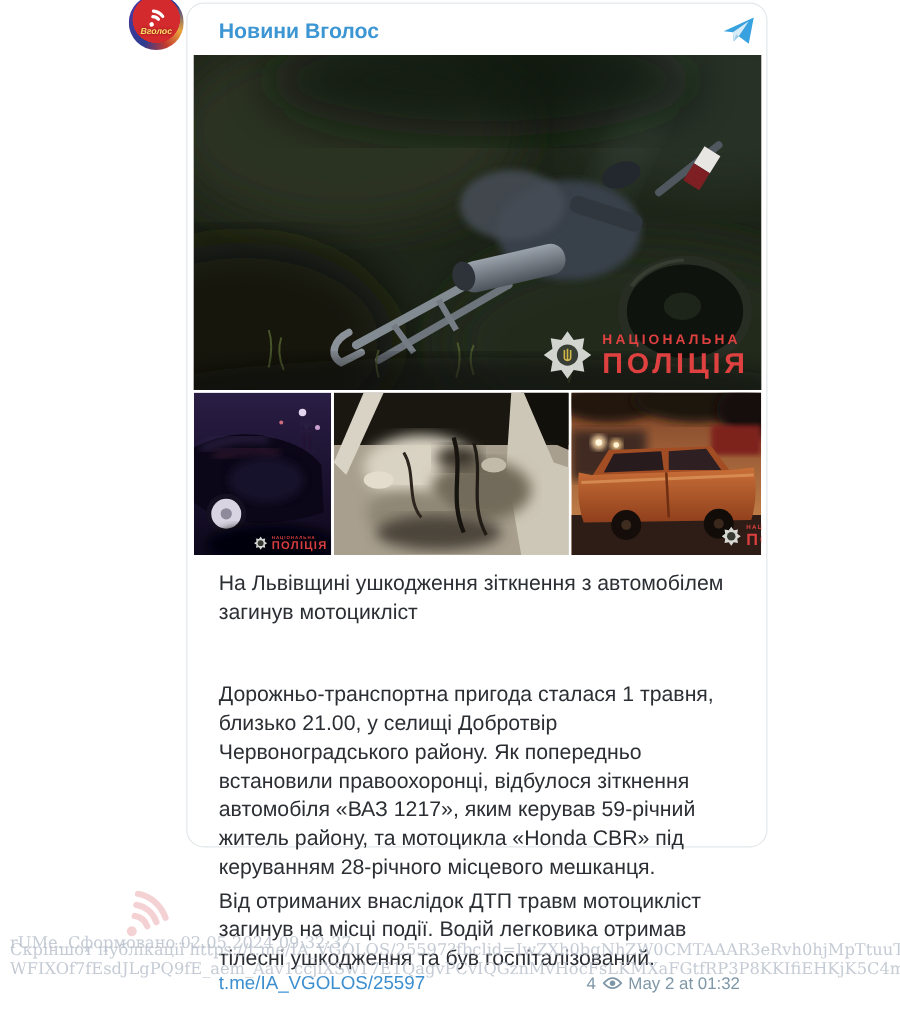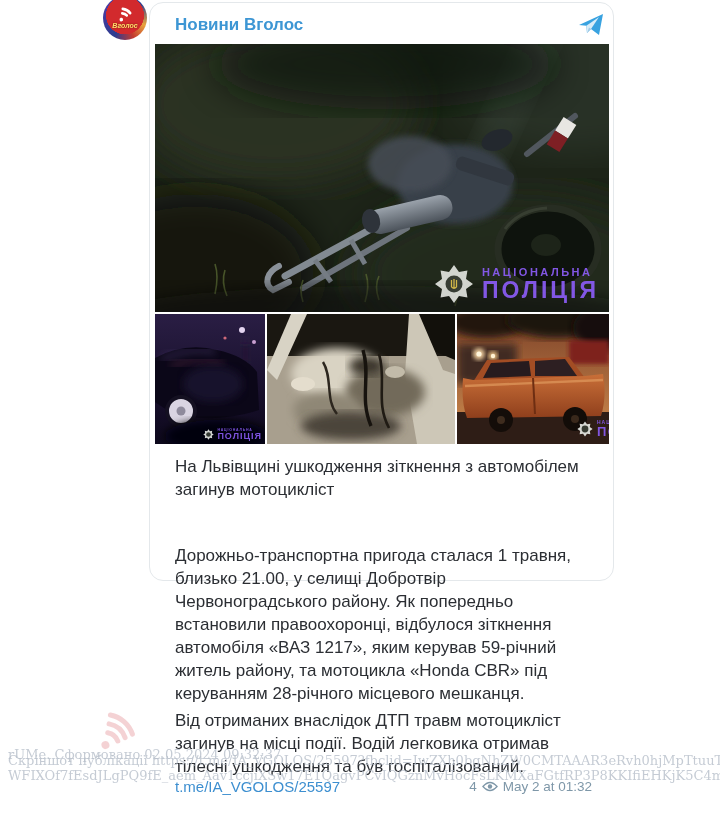--- a/index.html
+++ b/index.html
@@ -1,20 +1,20 @@
 <!DOCTYPE html>
 <html><head>
 <meta charset="utf-8">
 <style>
   html,body{margin:0;padding:0;}
   body{width:720px;height:813px;background:#ffffff;position:relative;overflow:hidden;
        font-family:"Liberation Sans","DejaVu Sans",sans-serif;}
 
   
-  .card{position:absolute;left:149px;top:2px;width:465px;height:579px;background:#fff;
+  .card{position:absolute;left:149px;top:2px;width:465px;height:676px;background:#fff;
         border:1px solid #e4e8eb;border-radius:14px;box-sizing:border-box;z-index:10;}
   .channel-name{position:absolute;left:25px;top:12px;font-size:17px;font-weight:bold;color:#3d96d4;}
   .tg-icon{position:absolute;right:8px;top:8px;width:27px;height:27px;}
 
   
   .avatar{position:absolute;left:103px;top:-4px;width:44px;height:44px;border-radius:50%;
           overflow:hidden;z-index:12;
           background:
             radial-gradient(circle at 50% 44%, #d22a2d 0 57%, rgba(0,0,0,0) 58%),
             conic-gradient(from 210deg,#2d3c90,#4a3aa0 25%,#2d3c90 55%,#e8a43c 72%,#c43a2f 85%,#2d3c90 100%);}
@@ -24,21 +24,21 @@
 
   
   .main-photo{position:absolute;left:5px;top:41px;width:454px;height:268px;overflow:hidden;background:#1d2317;}
   .thumb-row{position:absolute;left:5px;top:311px;width:454px;height:130px;display:flex;gap:2px;}
   .thumb{position:relative;height:130px;overflow:hidden;}
   .t1{width:110px;} .t2{width:188px;} .t3{width:152px;}
   svg{display:block;}
 
   
   .pol-wm{position:absolute;display:flex;align-items:center;gap:8px;}
-  .pol-wm .txt{color:#8b5cf6;line-height:1;}
+  .pol-wm .txt{color:#ef4444;line-height:1;}
   .pol-wm .l1{font-size:11px;font-weight:bold;letter-spacing:2.5px;}
   .pol-wm .l2{font-size:23px;font-weight:800;letter-spacing:3px;margin-top:1px;}
   .pol-wm-main{right:10px;bottom:8px;opacity:.92;}
   .pol-wm-sm{right:3px;bottom:3px;gap:3px;opacity:.9;}
   .pol-wm-sm .l1{font-size:3.5px;letter-spacing:.8px;}
   .pol-wm-sm .l2{font-size:9px;letter-spacing:1px;margin-top:0;}
   .pol-wm-t3{left:120px;bottom:6px;gap:4px;opacity:.9;}
   .pol-wm-t3 .l1{font-size:5px;letter-spacing:1px;}
   .pol-wm-t3 .l2{font-size:13px;letter-spacing:1.5px;margin-top:0;}
 

